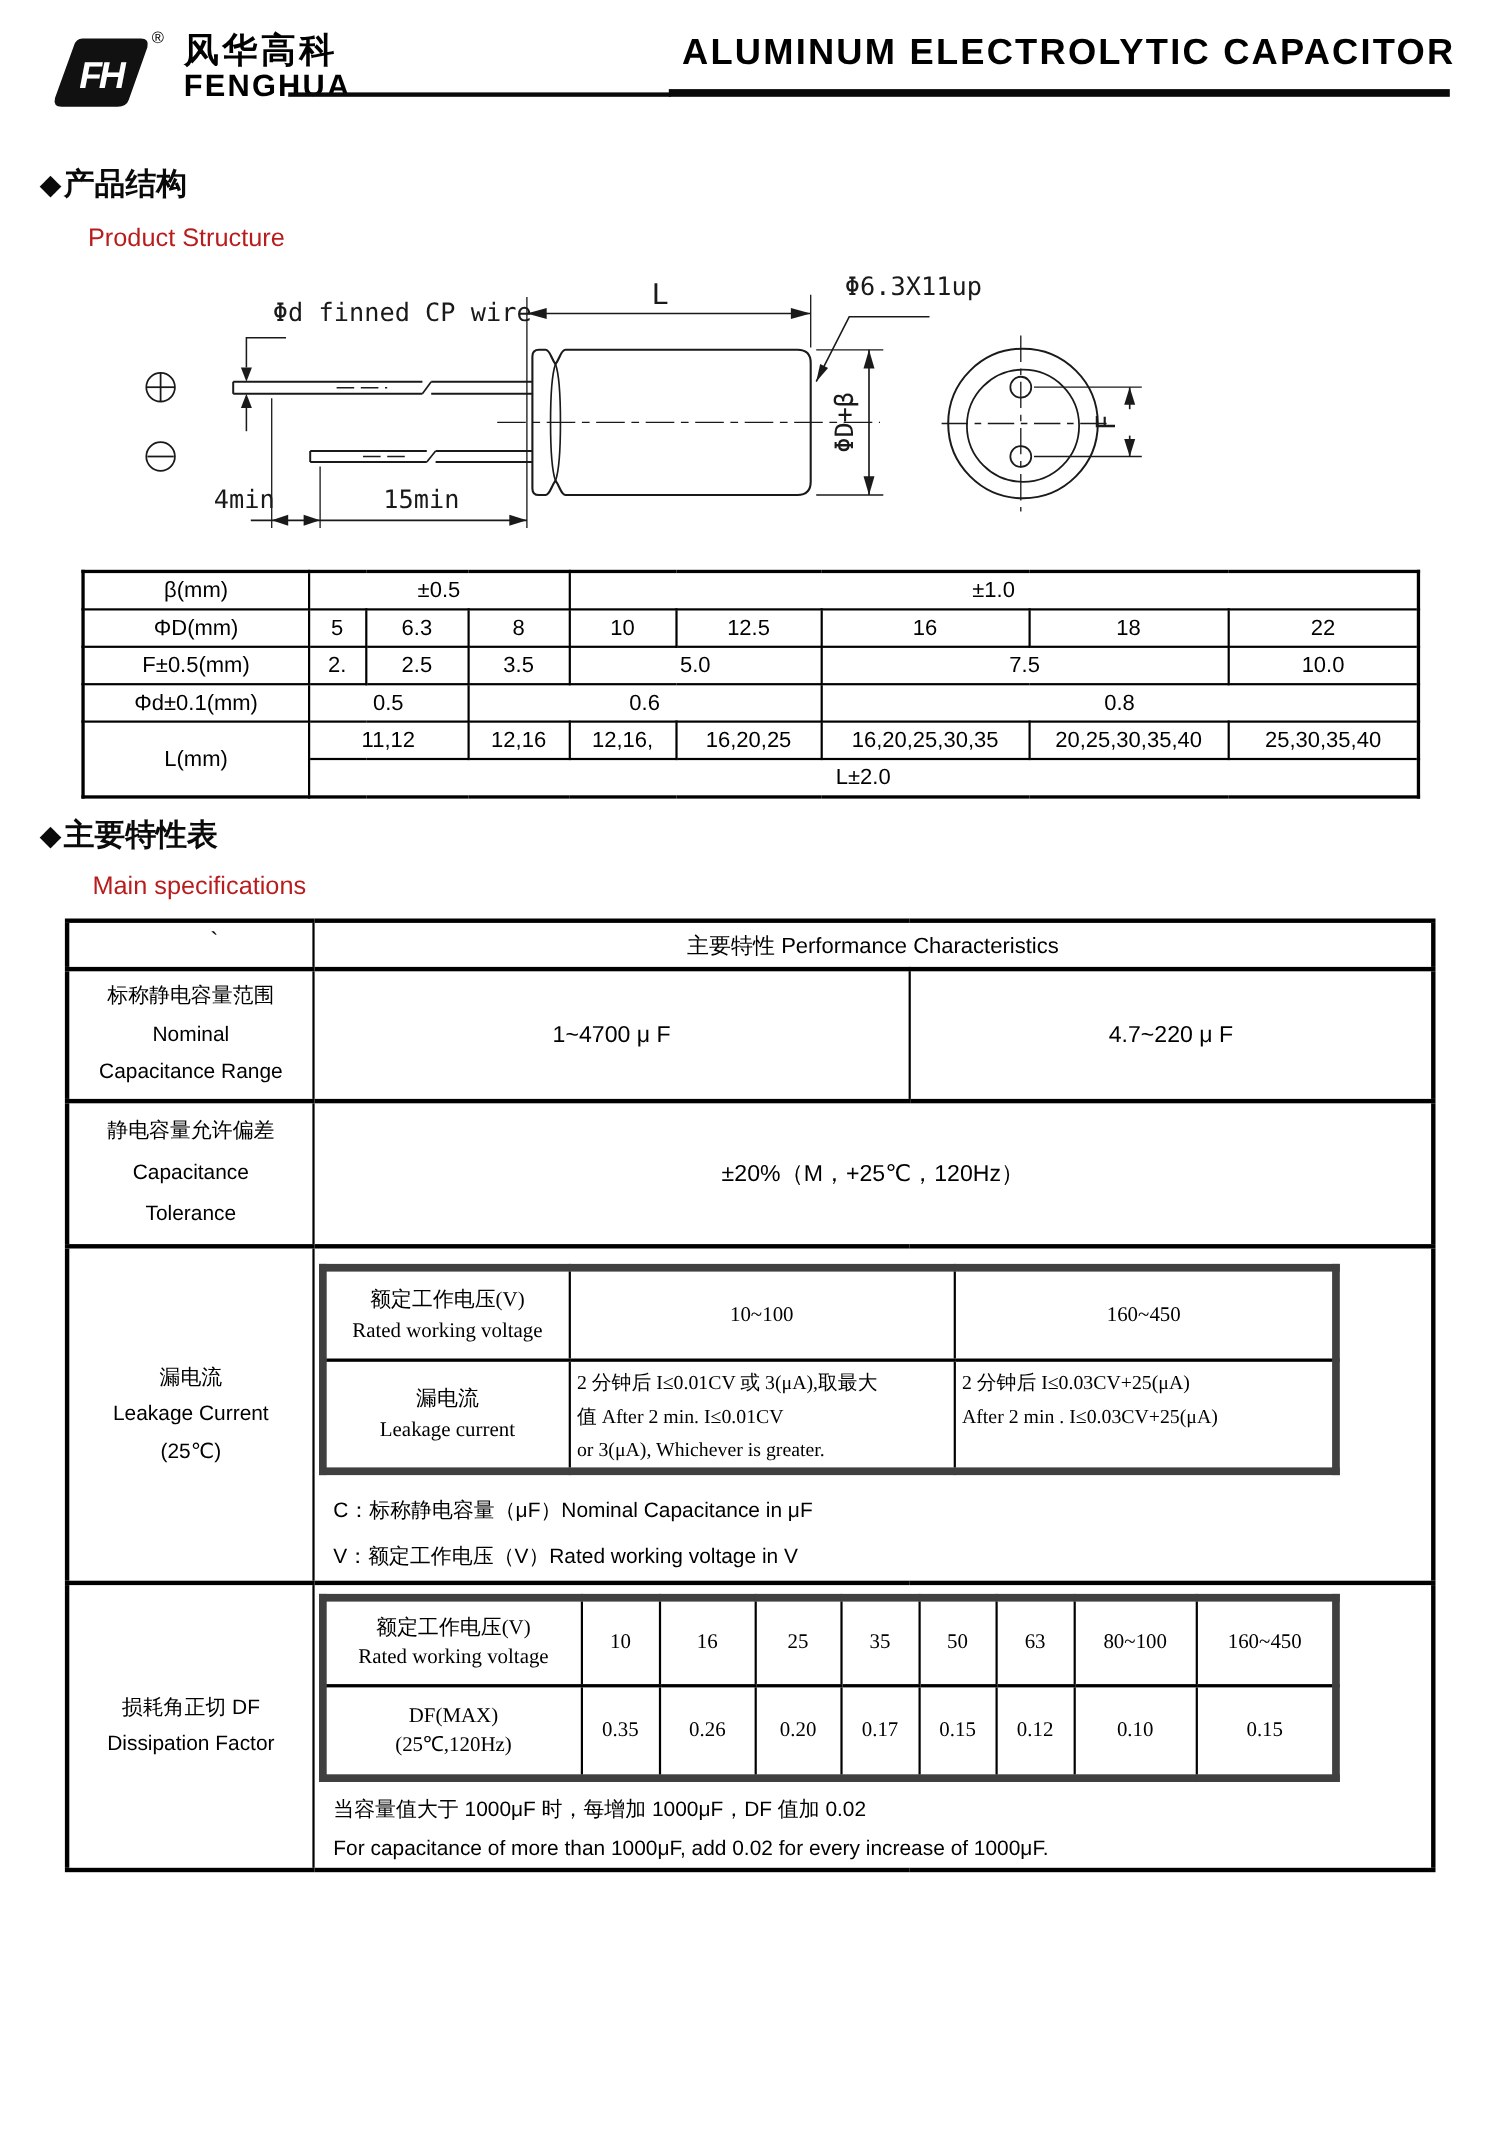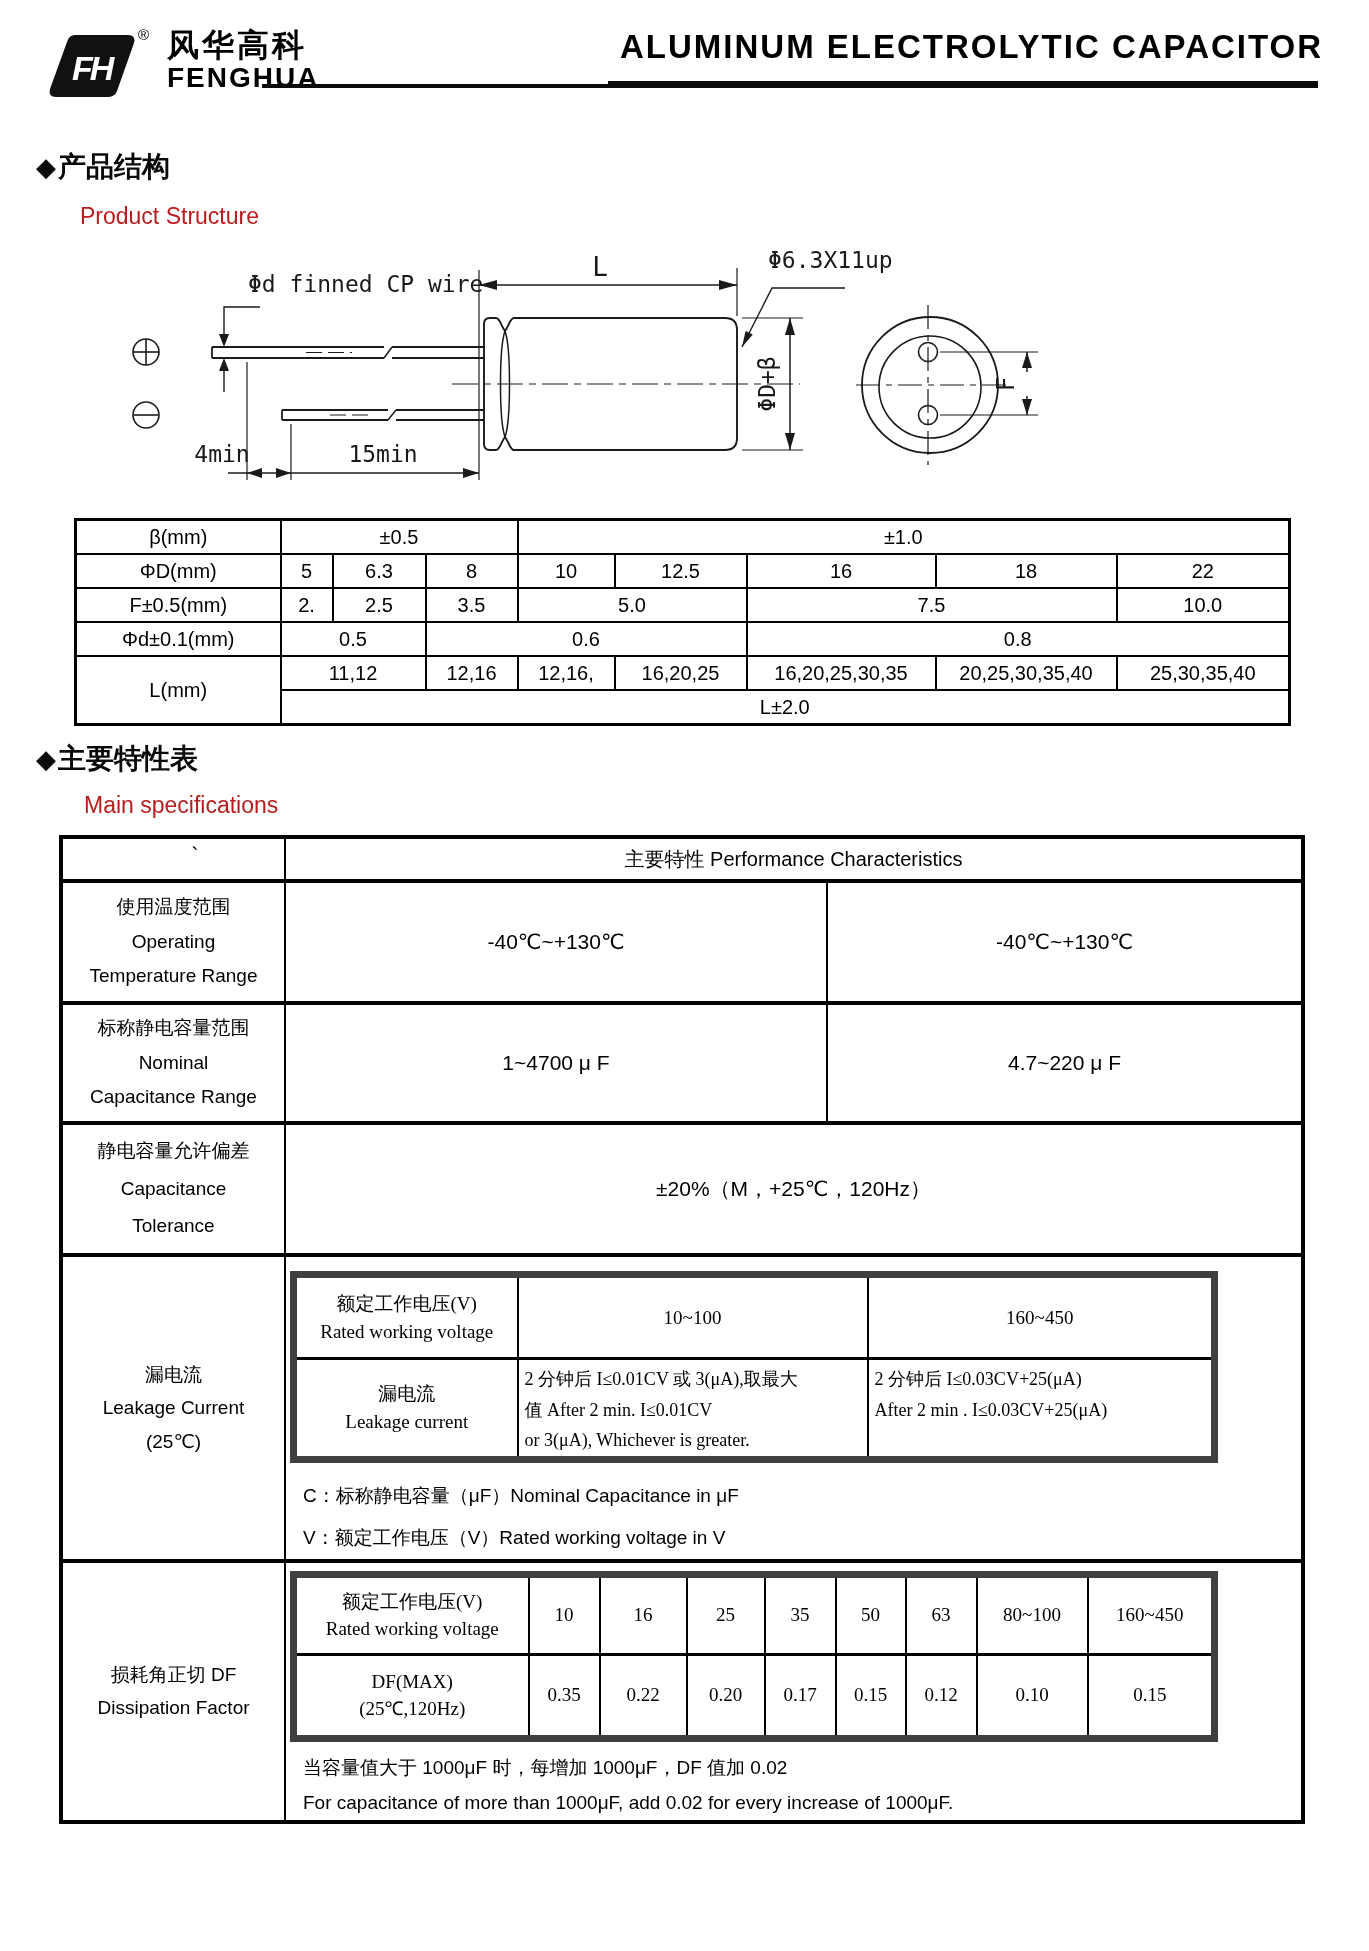--- a/index.html
+++ b/index.html
@@ -250,31 +250,20 @@
       </colgroup>
     <tbody>
       <tr style="height:44px;">
         <td class="corner-cell">
             <span>`</span>
           </td>
         <td colspan="2" style="font-size:20px;">主要特性 Performance Characteristics</td>
       </tr>
 
 
-      <tr style="height:122px;">
-        <td>
-          <div class="stack3">
-            <div>使用温度范围</div>
-            <div>Operating</div>
-            <div>Temperature Range</div>
-          </div>
-        </td>
-        <td>-40℃~+130℃</td>
-        <td>-40℃~+130℃</td>
-      </tr>
 
       <tr style="height:120px;">
         <td>
           <div class="stack3">
             <div>标称静电容量范围</div>
             <div>Nominal</div>
             <div>Capacitance Range</div>
           </div>
         </td>
         <td>1~4700 μ F</td>
@@ -382,21 +371,21 @@
                 <td>160~450</td>
               </tr>
               <tr style="height:84px;">
                 <td>
                   <div class="inner-head">
                     <div>DF(MAX)</div>
                     <div>(25℃,120Hz)</div>
                   </div>
                 </td>
                 <td>0.35</td>
-                <td>0.22</td>
+                <td>0.26</td>
                 <td>0.20</td>
                 <td>0.17</td>
                 <td>0.15</td>
                 <td>0.12</td>
                 <td>0.10</td>
                 <td>0.15</td>
               </tr>
             </tbody>
           </table>
           <div class="notes2">

